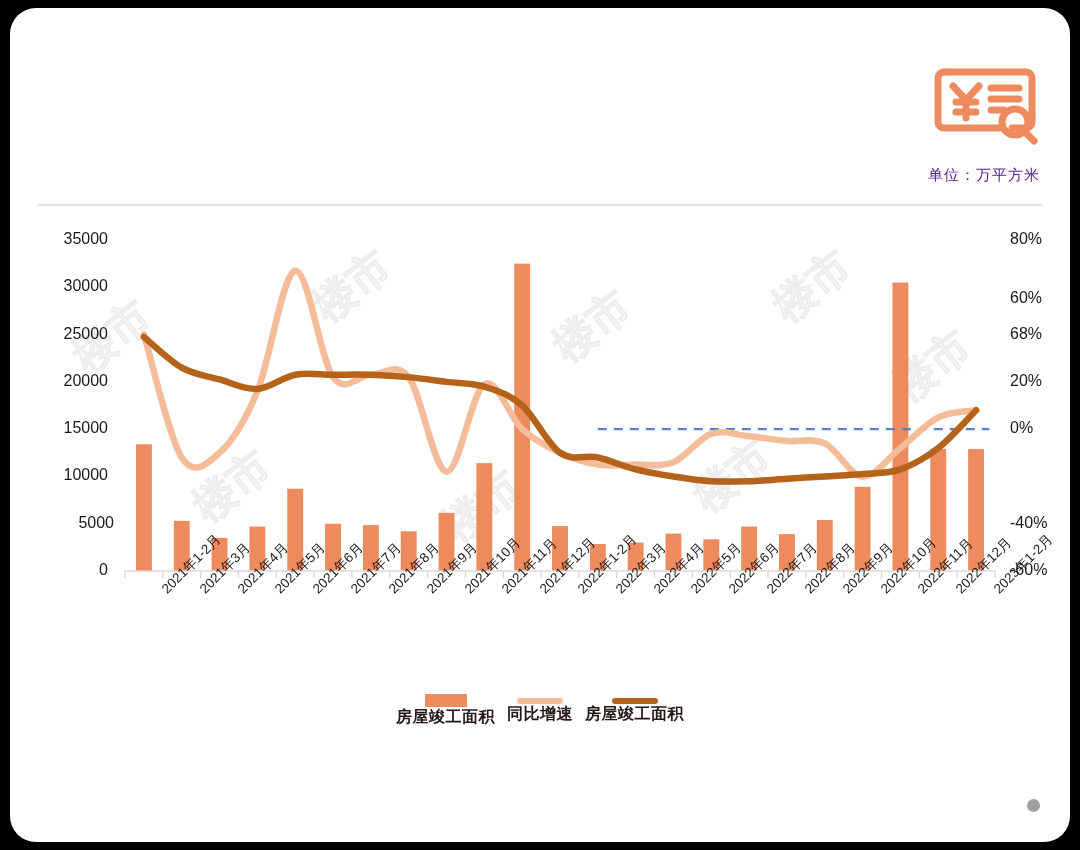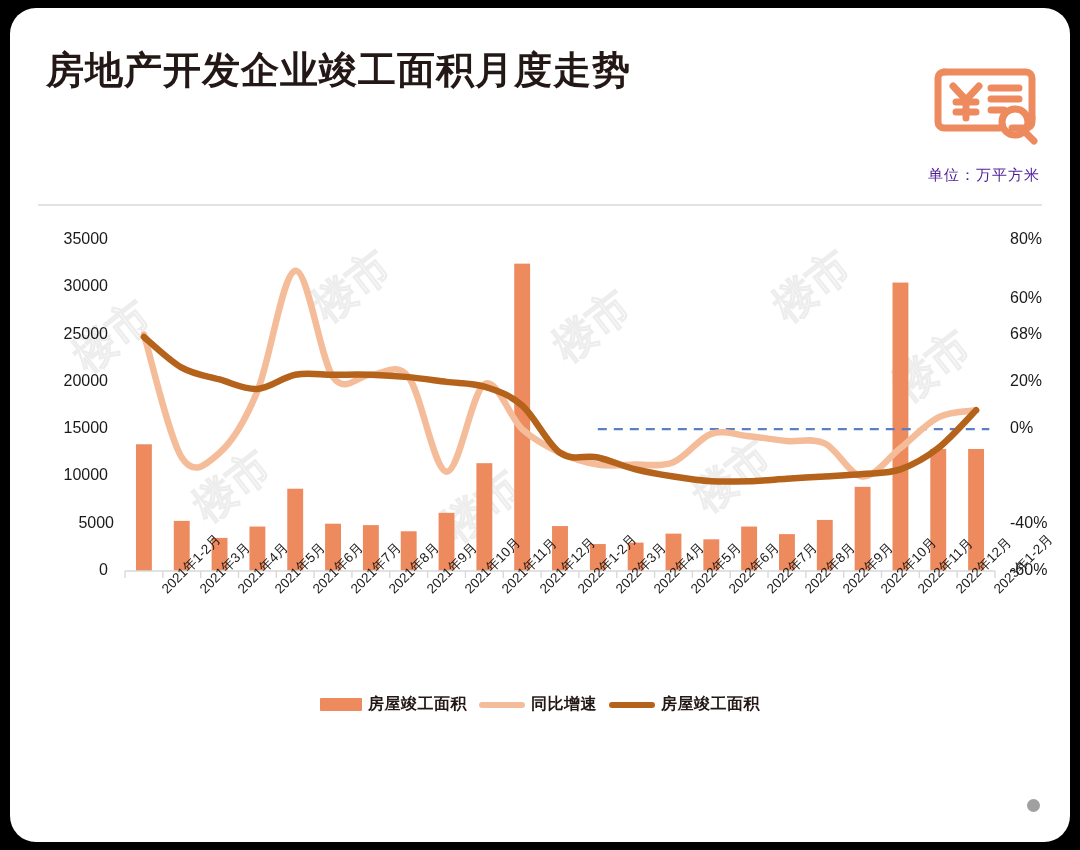--- a/index.html
+++ b/index.html
@@ -77,21 +77,21 @@
   #legend {
     position: absolute;
     left: 0; top: 686px;
     width: 1060px;
     display: flex;
     justify-content: center;
     align-items: center;
     gap: 12px;
   }
   .legend-item {
-    display: flex; align-items: center; gap: 6px;
+    display: flex; align-items: center; gap: 0; flex-direction: column;
   }
   .legend-swatch-bar {
     width: 42px; height: 13px; border-radius: 1px;
   }
   .legend-swatch-line {
     width: 46px; height: 6px; border-radius: 3px;
   }
   .legend-text {
     font-size: 16px; font-weight: 700; color: #231815; letter-spacing: .5px;
   }
@@ -129,21 +129,20 @@
   <div class="wm" style="left:60px;  top:300px;">楼市</div>
   <div class="wm" style="left:300px; top:250px;">楼市</div>
   <div class="wm" style="left:540px; top:290px;">楼市</div>
   <div class="wm" style="left:760px; top:250px;">楼市</div>
   <div class="wm" style="left:180px; top:450px;">楼市</div>
   <div class="wm" style="left:430px; top:470px;">楼市</div>
   <div class="wm" style="left:680px; top:440px;">楼市</div>
   <div class="wm" style="left:880px; top:330px;">楼市</div>
 
   <div id="header">
-    <div id="title">房地产开发企业竣工面积月度走势</div>
 
     <div id="logo">
       <svg width="110" height="100" viewBox="0 0 110 100">
         <path d="M14 22 h82 a6 6 0 0 1 6 6 v40" fill="none" stroke="#ED8A5E" stroke-width="7" stroke-linecap="round"></path>
         <path d="M102 68 v4 a6 6 0 0 1 -6 6 h-14" fill="none" stroke="#ED8A5E" stroke-width="7" stroke-linecap="round"></path>
         <path d="M70 78 h-56 a6 6 0 0 1 -6 -6 v-44 a6 6 0 0 1 6 -6" fill="none" stroke="#ED8A5E" stroke-width="7" stroke-linecap="round"></path>
         <path d="M23 36 l13 14 l13 -14" fill="none" stroke="#ED8A5E" stroke-width="7" stroke-linecap="round" stroke-linejoin="round"></path>
         <path d="M26 52 h20 M26 62 h20 M36 50 v18" fill="none" stroke="#ED8A5E" stroke-width="7" stroke-linecap="round"></path>
         <path d="M61 38 h28 M61 49 h28 M61 60 h13" fill="none" stroke="#ED8A5E" stroke-width="7" stroke-linecap="round"></path>
         <circle cx="85" cy="72" r="13" fill="none" stroke="#ED8A5E" stroke-width="7"></circle>

